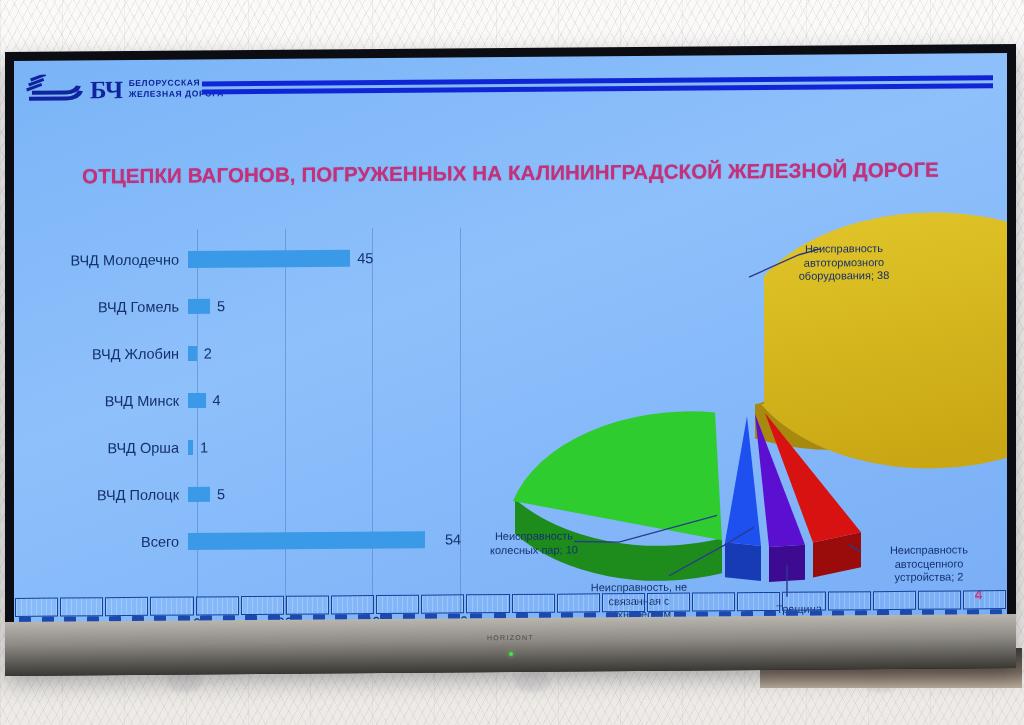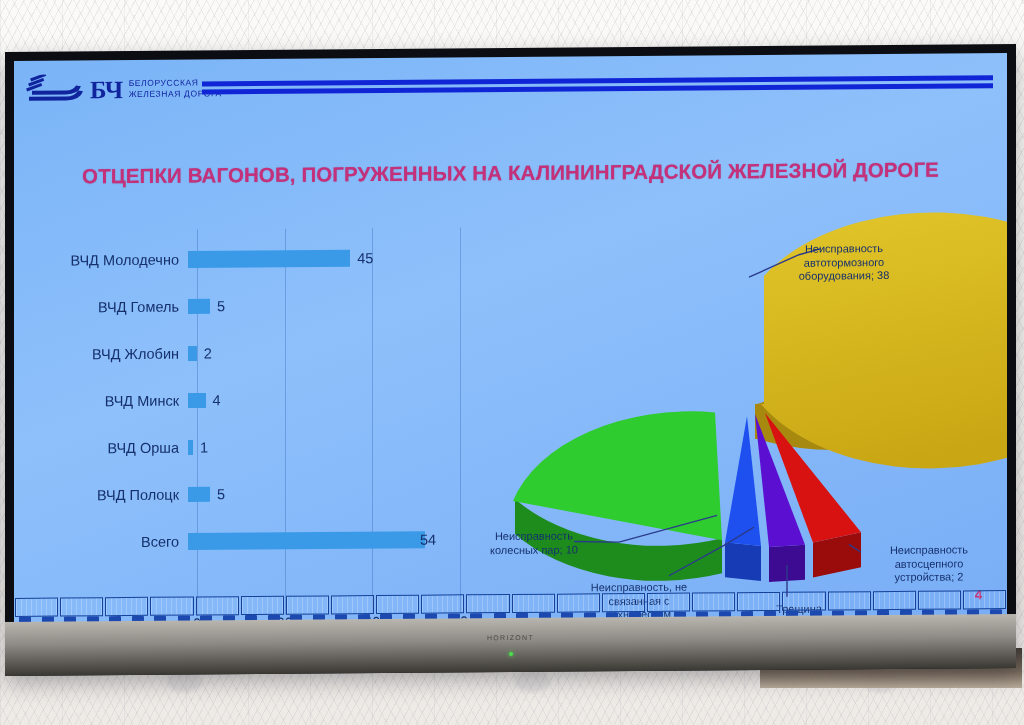--- a/index.html
+++ b/index.html
@@ -66,21 +66,21 @@
 
   #header{position:absolute;left:0;top:8px;right:0;height:40px;}
   .logo{position:absolute;left:12px;top:6px;display:flex;align-items:center;gap:6px;}
   .logo-mark{width:58px;height:30px;}
   .logo-bch{
     font-family:"Liberation Serif","DejaVu Serif",serif;
     font-weight:bold;font-size:25px;color:#10249e;line-height:1;
     letter-spacing:-.5px;
   }
   .logo-words{
-    font-size:8.5px;font-weight:normal;color:#10249e;line-height:11px;
+    font-size:8.5px;font-weight:bold;color:#10249e;line-height:11px;
     letter-spacing:.6px;white-space:nowrap;
   }
   .stripes{position:absolute;left:188px;right:14px;top:14px;}
   .stripes i{display:block;height:5px;background:#1026d6;}
   .stripes i+i{margin-top:3px;}
 
   #title{
     position:absolute;left:0;right:0;top:104px;text-align:center;
     font-size:20.5px;font-weight:bold;color:#c4317a;
     letter-spacing:.1px;white-space:nowrap;
@@ -222,21 +222,21 @@
               <div class="bc-label">ВЧД Полоцк</div>
               <div class="bc-track">
                 <div class="bc-bar" style="width: 21.9167px; background: rgb(58, 154, 232);"></div>
                 <div class="bc-val" style="left: 28.9167px;">5</div>
               </div>
             </div>
             <div class="bc-row" style="top: 288px;">
               <div class="bc-label">Всего</div>
               <div class="bc-track">
                 <div class="bc-bar tall" style="width: 236.7px; background: rgb(58, 154, 232);"></div>
-                <div class="bc-val" style="left: 232px;">54</div>
+                <div class="bc-val" style="left: 257px;">54</div>
               </div>
             </div>
           </div>
         <div id="bc-axis">
             <span style="left: 0px;">0</span>
             <span style="left: 87.6667px;">20</span>
             <span style="left: 175.333px;">40</span>
             <span style="left: 263px;">60</span>
           </div>
 

